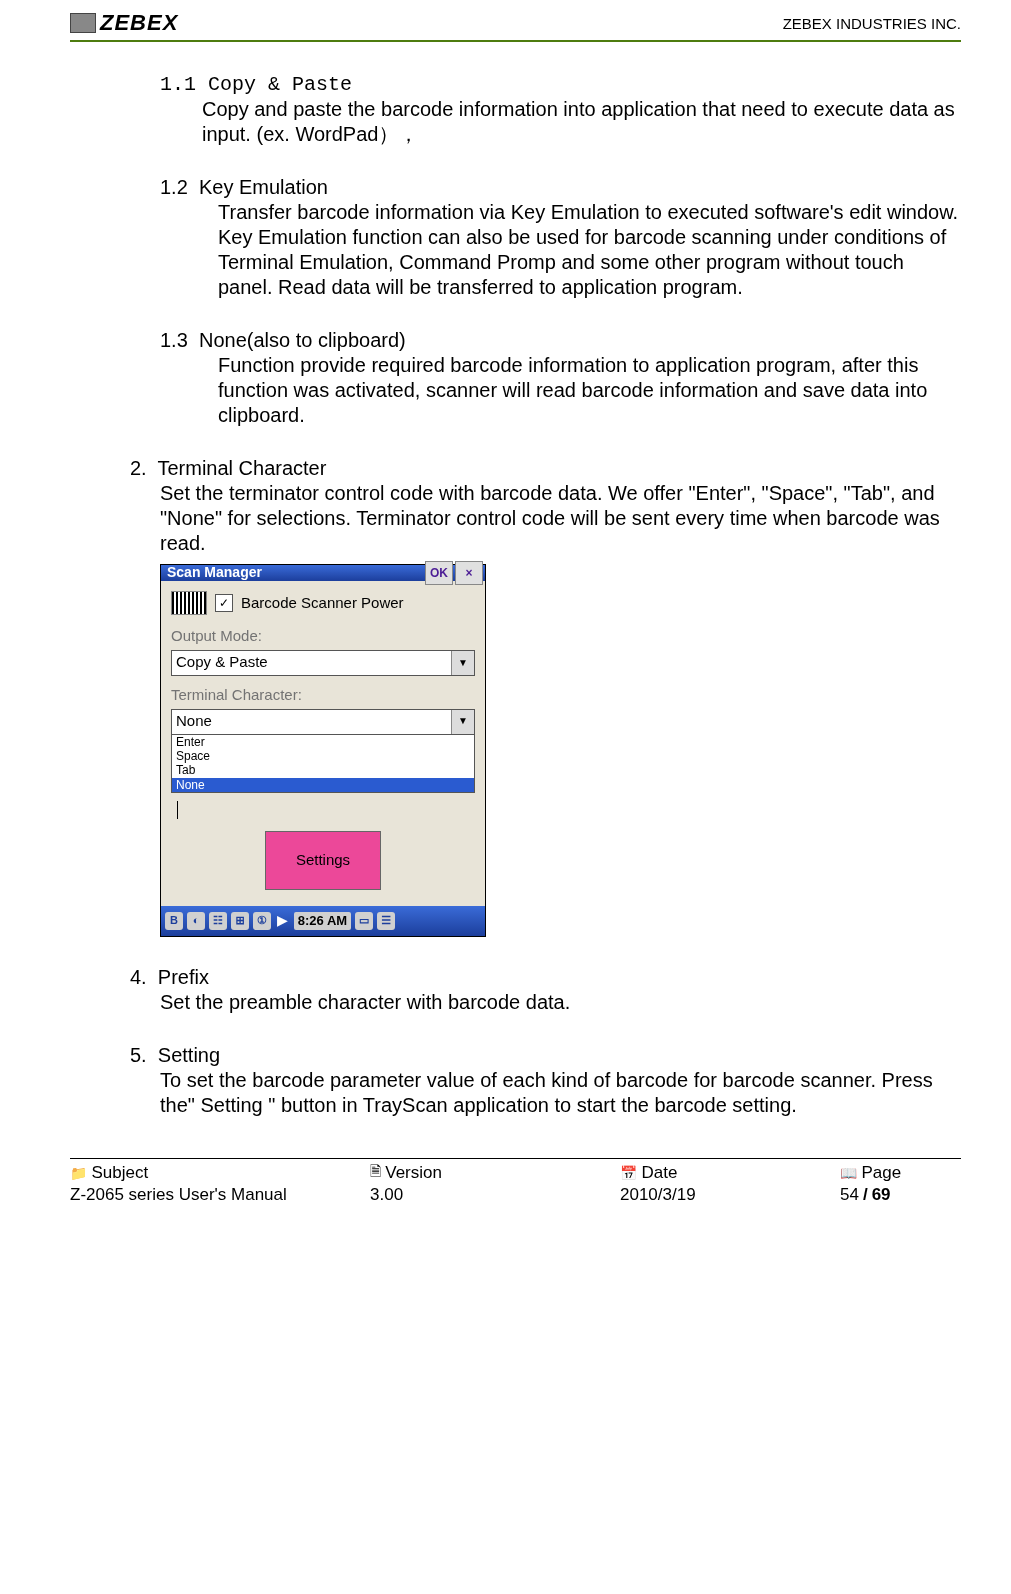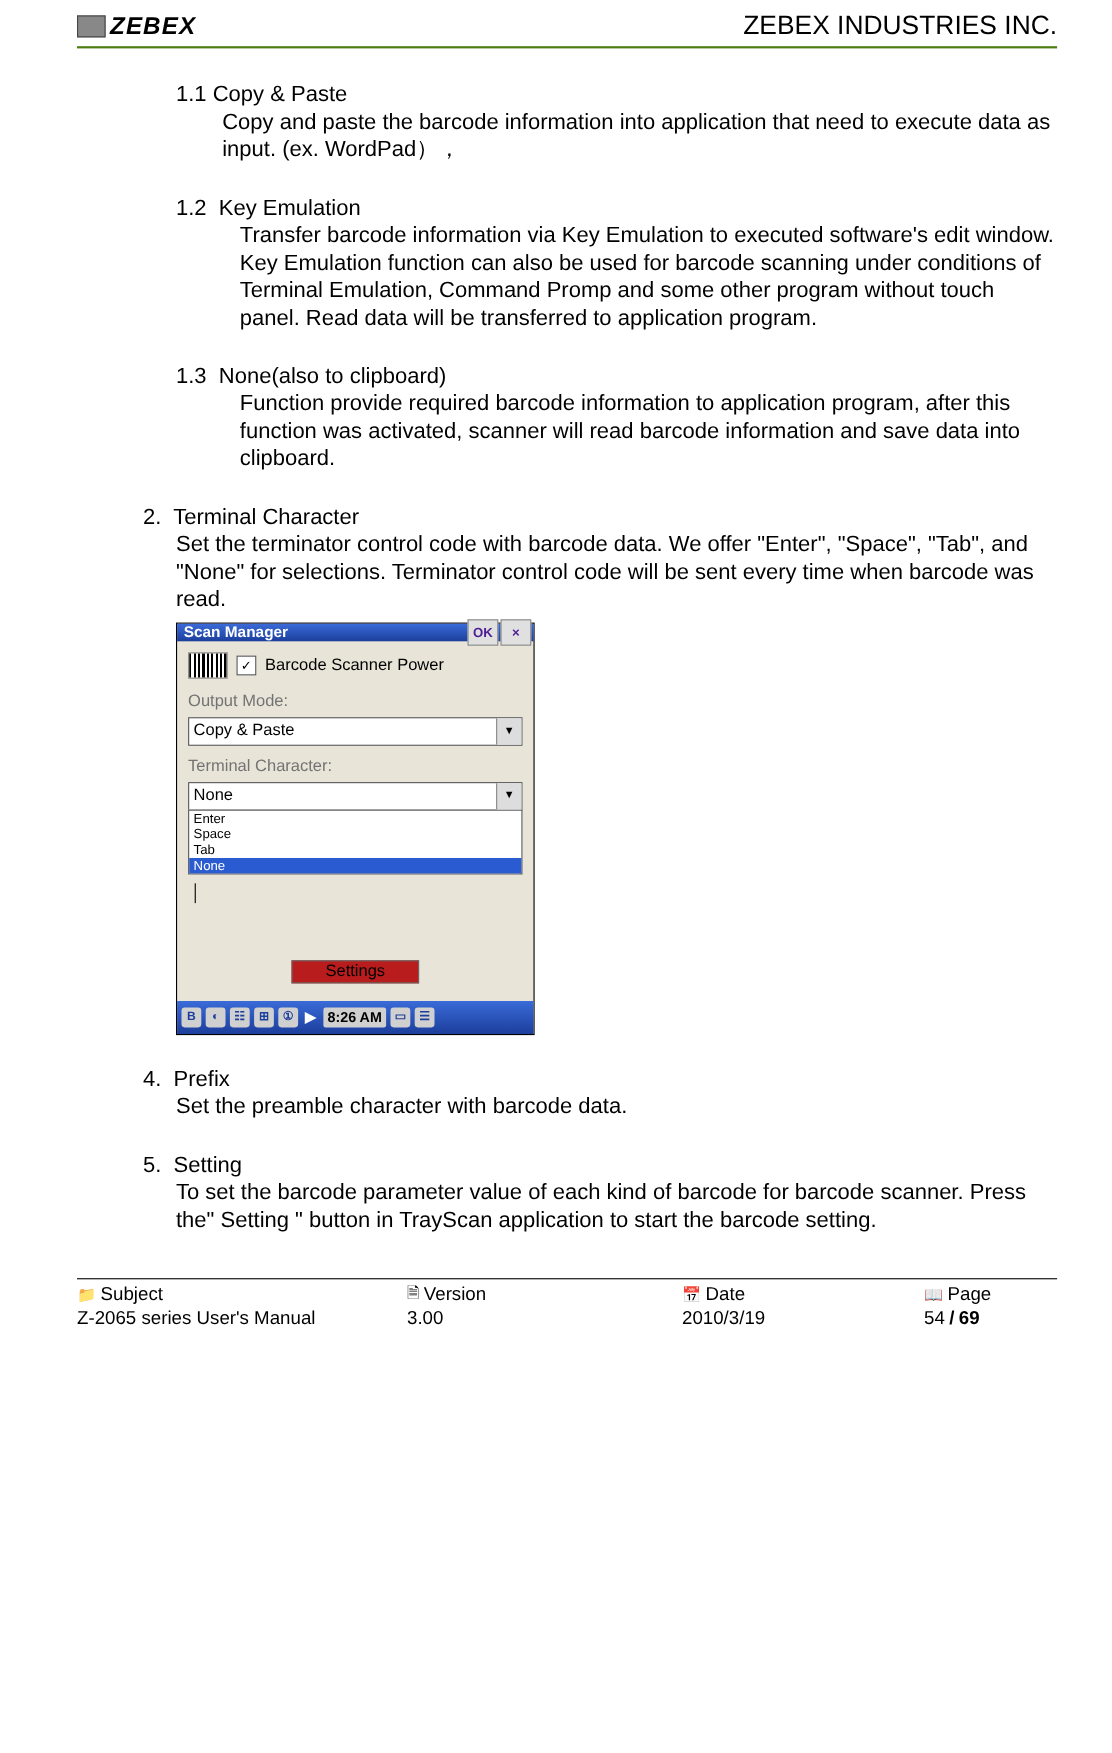--- a/index.html
+++ b/index.html
@@ -35,21 +35,21 @@
     background: #888;
     border: 1px solid #444;
   }
   .logo-text {
     font-weight: bold;
     font-style: italic;
     font-size: 22px;
     letter-spacing: 1px;
   }
   .company {
-    font-size: 24px;
+    font-size: 15px;
   }
   .content {
     padding-left: 90px;
     line-height: 1.25;
   }
   .section {
     margin-bottom: 28px;
   }
   .sec-num {
     display: inline;
@@ -58,20 +58,21 @@
     display: inline;
   }
   .sec-body {
     padding-left: 42px;
   }
   .sub-body {
     padding-left: 58px;
   }
   .sub-heading {
     margin-top: 0;
+    font-family: Liberation Mono, monospace;
   }
   .screenshot {
     margin: 8px 0 20px -10px;
     width: 324px;
     border: 1px solid #000;
     background: #e8e4d8;
     font-family: Tahoma, Arial, sans-serif;
     font-size: 15px;
     color: #000;
   }
@@ -173,24 +174,23 @@
     border-left: 1px solid #000;
     margin: 4px 0 10px 6px;
   }
   .settings-row {
     display: flex;
     justify-content: center;
     margin: 12px 0;
   }
   .settings-btn {
     border: 1px solid #666;
-    background: #b91c1c;
-    padding: 0 30px;
+    background: #ec4899;
+    padding: 19px 30px;
     font-size: 15px;
-    margin-top: 40px;
   }
   .taskbar {
     height: 30px;
     background: linear-gradient(to bottom,#3a6bd8,#1c3e9c);
     display: flex;
     align-items: center;
     padding: 0 4px;
     gap: 4px;
     font-size: 13px;
     color: #fff;

